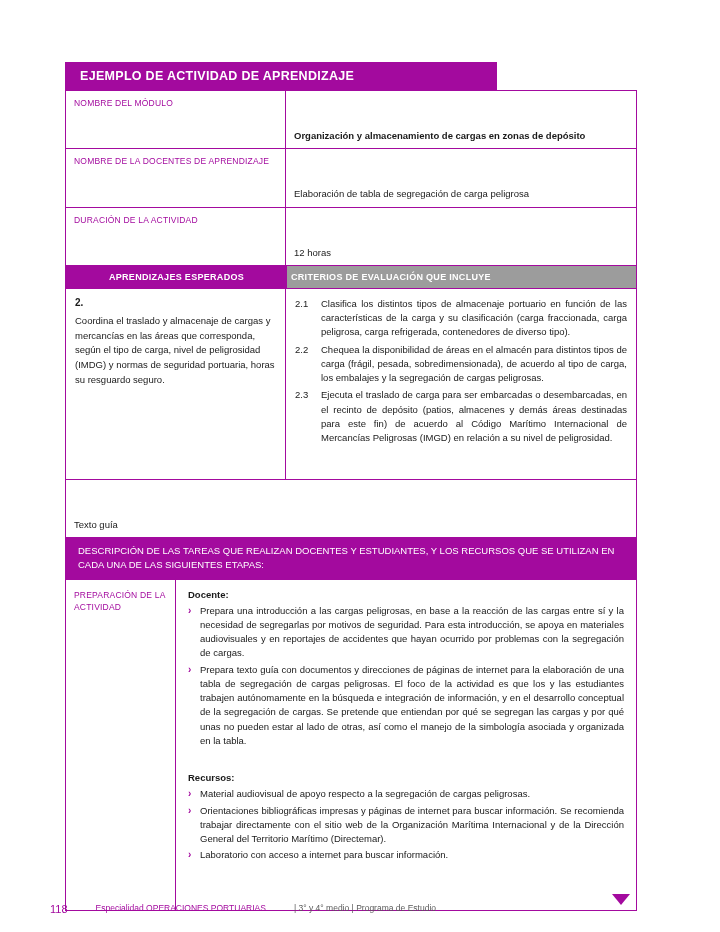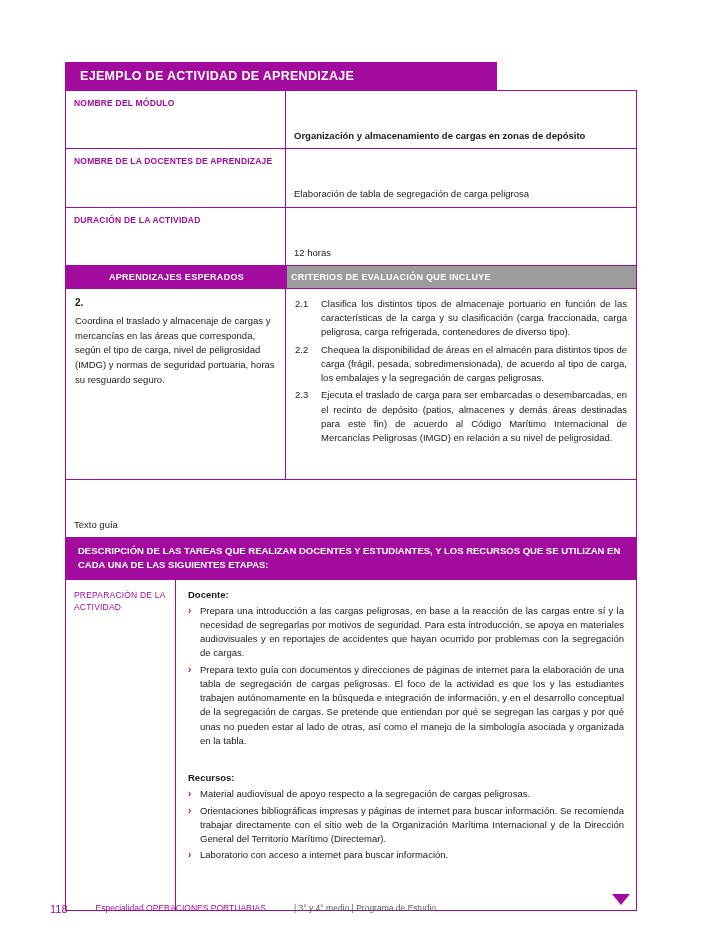--- a/index.html
+++ b/index.html
@@ -18,40 +18,40 @@
     width:432px;padding:7px 10px 7px 15px;
   }
 
   .tbl{border:1px solid var(--purple);}
   .row{display:flex;border-bottom:1px solid var(--purple);}
   .row:last-child{border-bottom:none;}
 
   .lbl{
     flex:0 0 220px;border-right:1px solid var(--purple);
     color:var(--purple);font-size:8.5px;letter-spacing:.2px;
-    padding:7px 8px 5px 8px;line-height:1.4;font-weight:bold;
+    padding:7px 8px 5px 8px;line-height:1.4;
   }
   .val{flex:1;font-size:9.5px;padding:6px 8px;line-height:1.4;margin-top:32px;}
   .bold{font-weight:bold;}
 
   .hdr{flex:0 0 221px;background:var(--purple);color:#fff;text-align:center;
        font-size:9px;font-weight:bold;letter-spacing:.3px;padding:6px 4px;}
   .hdr2{flex:1;background:var(--gray);color:#fff;text-align:left;
        font-size:9px;font-weight:bold;letter-spacing:.3px;padding:6px 4px;}
 
   .exp-cell{flex:0 0 220px;border-right:1px solid var(--purple);padding:8px 9px;min-height:190px;}
   .exp-num{font-weight:bold;font-size:10px;margin-bottom:6px;}
   .exp-text{font-size:9.5px;line-height:1.55;}
 
   .crit-cell{flex:1;padding:8px 9px 8px 9px;}
   .crit{display:flex;margin-bottom:3px;}
   .crit-num{flex:0 0 26px;font-size:9.5px;line-height:1.5;}
   .crit-text{flex:1;font-size:9.5px;line-height:1.5;text-align:justify;}
 
-  .band{background:var(--purple);color:#fff;font-weight:bold;
+  .band{background:var(--purple);color:#fff;font-weight:normal;
         font-size:9.5px;line-height:1.5;padding:6px 12px;flex:1;}
 
   .prep-lbl{flex:0 0 110px;border-right:1px solid var(--purple);
         color:var(--purple);font-size:8.5px;line-height:1.5;letter-spacing:.2px;
         padding:9px 6px 6px 8px;}
   .prep-content{flex:1;position:relative;padding:9px 12px 22px 12px;min-height:330px;}
   .sub-head{font-weight:bold;font-size:9.5px;margin-bottom:4px;}
   .bullet{display:flex;margin-bottom:2px;}
   .bmark{flex:0 0 12px;color:var(--purple);font-weight:bold;font-size:10px;line-height:1.45;}
   .btext{flex:1;font-size:9.5px;line-height:1.5;text-align:justify;}

